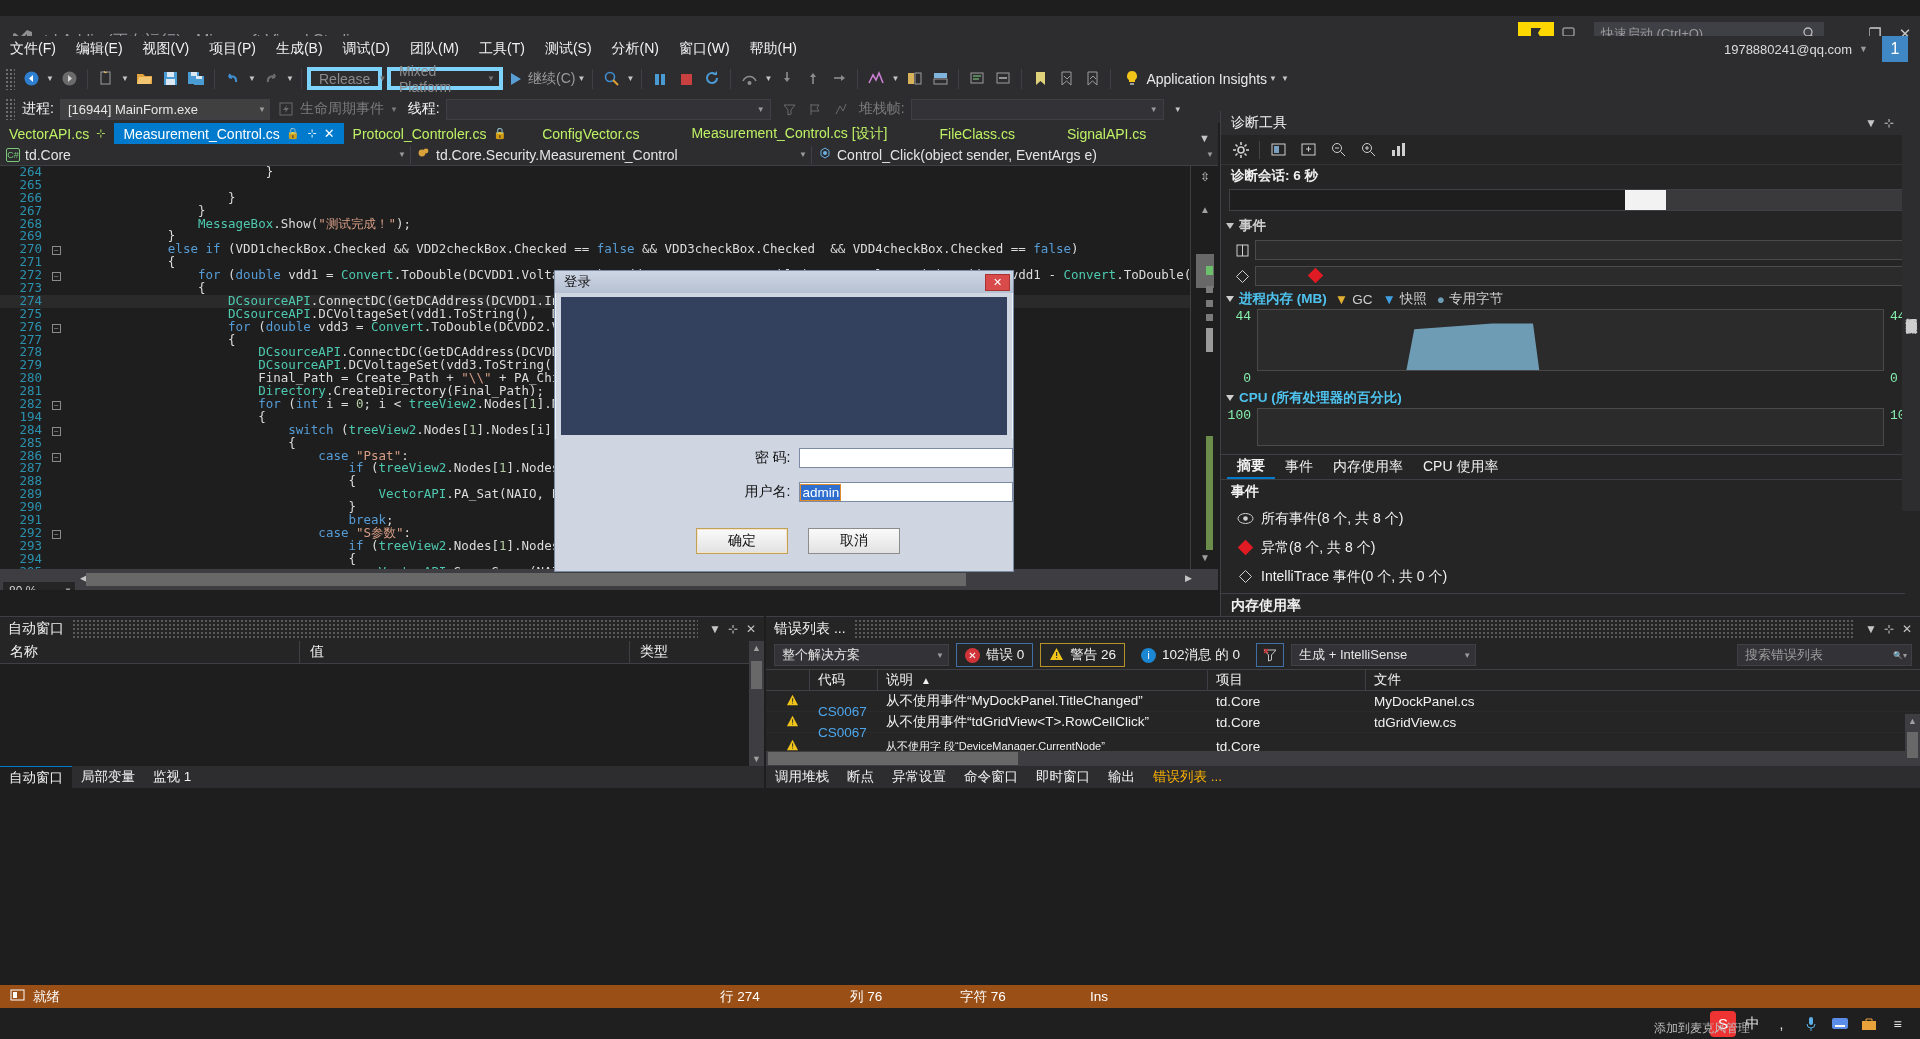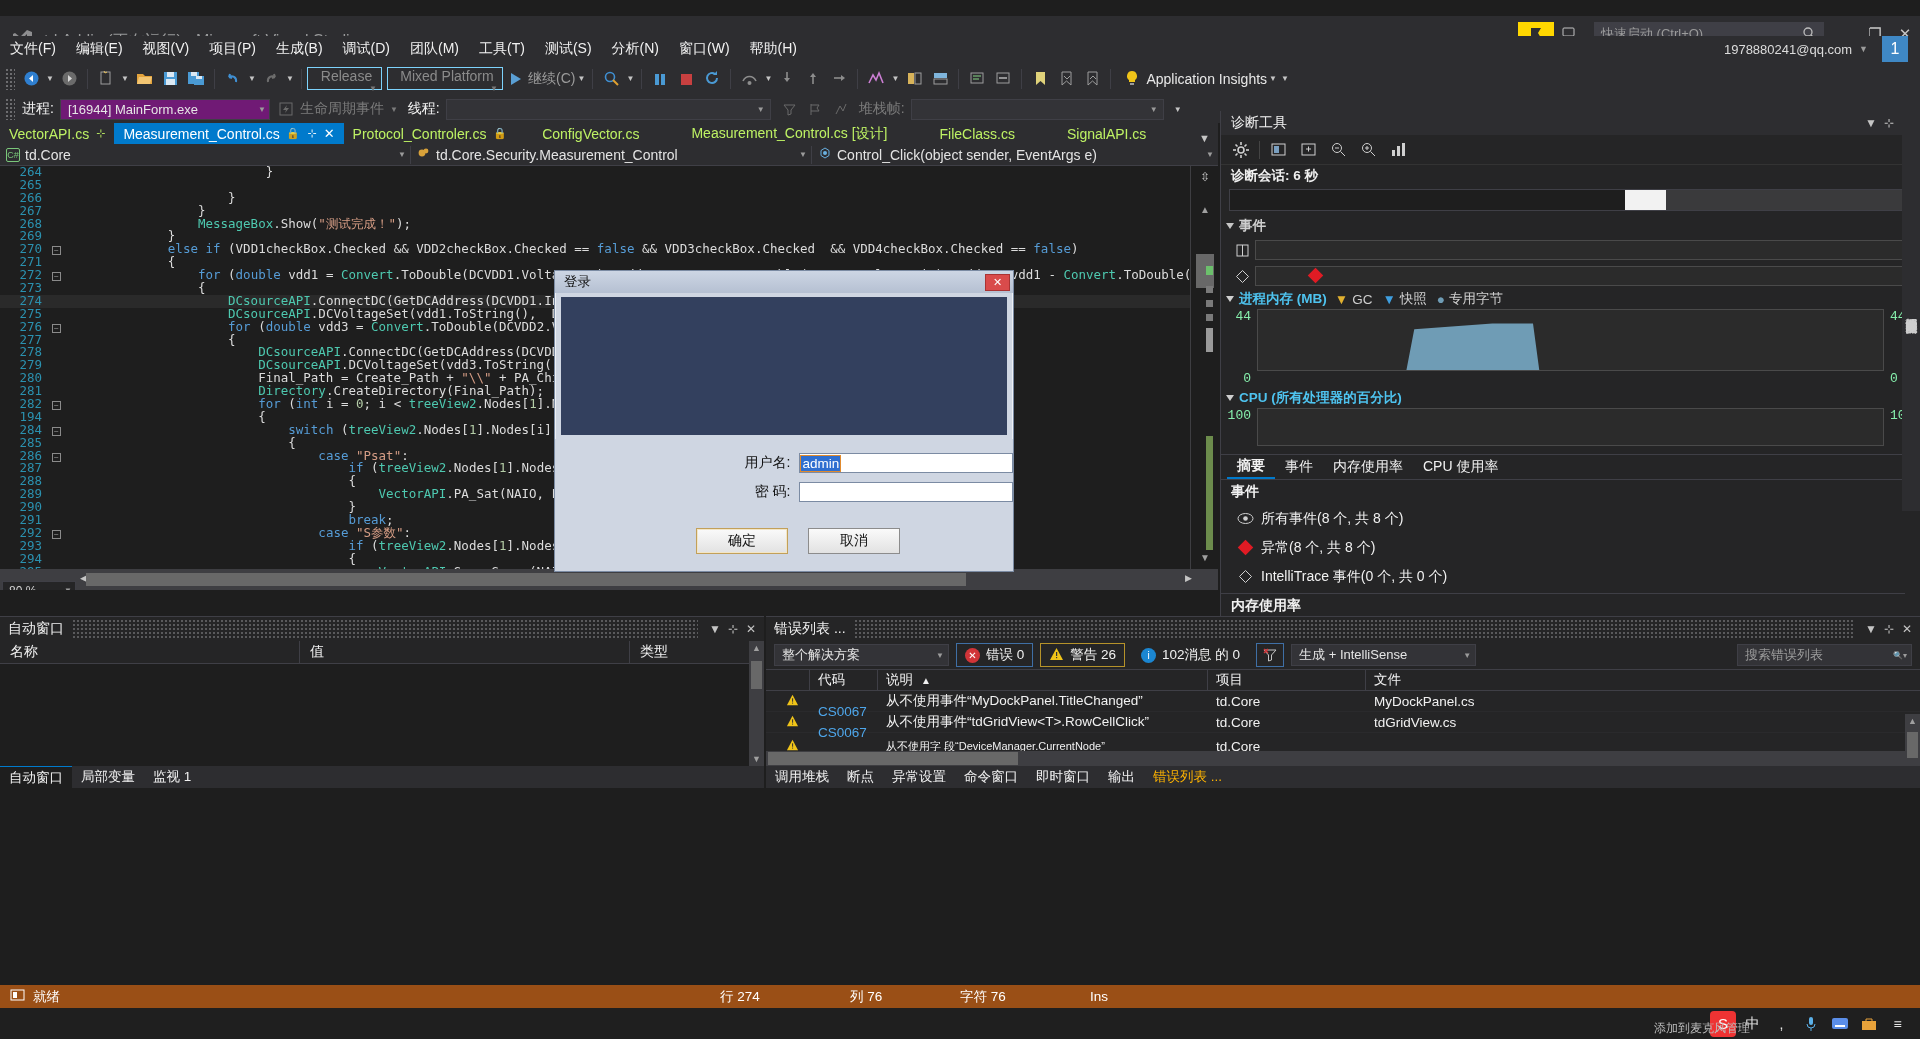--- a/index.html
+++ b/index.html
@@ -27,29 +27,29 @@
   .acct-badge{ position:absolute; right:12px; top:36px; width:26px;height:26px; background:#3f88c5; color:#fff;
      display:flex;align-items:center;justify-content:center;font-size:16px; }
   
   .toolbar{ position:absolute; left:0; top:62px; width:1920px; height:33px; background:#2d2d30; display:flex; align-items:center; }
   .tb-grip{ width:10px;height:22px;margin:0 3px 0 5px;
      background-image:radial-gradient(circle,#6d6d70 1px,transparent 1px);
      background-size:4px 4px; }
   .tb-btn{ width:26px;height:26px;display:flex;align-items:center;justify-content:center;color:#c5c5c5;}
   .tb-caret{ width:12px;height:26px;display:flex;align-items:center;justify-content:center;color:#c5c5c5;font-size:8px;}
   .tb-sep{ width:1px;height:20px;background:#3f3f46;margin:0 5px; }
-  .combo{ height:23px;border:1px solid #7dd3fc;background:#2d2d30;color:#8b8b8b;font-size:14px;
-     display:flex;align-items:center;padding:0 4px 0 8px;flex-direction:column; }
+  .combo{ height:23px;border:4px solid #7dd3fc;background:#2d2d30;color:#8b8b8b;font-size:14px;
+     display:flex;align-items:center;padding:0 4px 0 8px; }
   .combo .caret{ margin-left:auto;padding-left:8px;font-size:8px;color:#767676; }
   .play-tri{ width:0;height:0;border-left:10px solid #5a9fd4;border-top:6px solid transparent;border-bottom:6px solid transparent; }
   .app-insights{ display:flex;align-items:center;color:#e8e8e8;font-size:14px;margin-left:8px; }
   
   .debugbar{ position:absolute; left:0; top:95px; width:1920px; height:28px; background:#2d2d30; display:flex; align-items:center; }
   .dbg-label{ color:#f1f1f1; font-size:14px; margin:0 6px 0 4px; }
-  .dbg-combo{ height:21px;border:1px solid #3f3f46;background:#701a75;color:#e6e6e6;font-size:13px;
+  .dbg-combo{ height:21px;border:1px solid #3f3f46;background:#404040;color:#e6e6e6;font-size:13px;
      display:flex;align-items:center;padding:0 3px 0 7px; }
   .dbg-combo .caret{ margin-left:auto;padding-left:6px;font-size:8px;color:#9b9b9b; }
   .dbg-gray{ color:#7b7b7b;font-size:14px; }
   .dbg-empty{ height:21px;border:1px solid #3f3f46;background:#333337; }
   
   .tabstrip{ position:absolute; left:0; top:123px; width:1218px; height:21px; background:#2d2d30; display:flex; align-items:flex-end; }
   .tab{ height:21px; display:flex; align-items:center; padding:0 9px; font-size:14px; color:#bef264; white-space:nowrap; }
   .tab.active{ background:#007acc; color:#fff; }
   .tab .ico{ margin-left:7px; font-size:11px; opacity:.9; }
   .tab .x{ margin-left:7px; font-size:13px; }
@@ -741,30 +741,30 @@
   <span>解决方案资源管理器   团队资源管理器</span>
 </div>
 
 <div class="dlg">
   <div class="dlg-title">
     <span>登录</span>
     <span class="dlg-close">✕</span>
   </div>
   <div class="dlg-canvas"></div>
   <div class="dlg-body">
+    <div class="frow" style="margin-top:9px">
+      <span class="flabel">密  码:</span>
+      <span class="finput">
+        <span></span>
+      </span>
+    </div>
     <div class="frow">
       <span class="flabel">用户名:</span>
       <span class="finput">
         <span class="sel-text">admin</span>
-      </span>
-    </div>
-    <div class="frow" style="margin-top:9px">
-      <span class="flabel">密  码:</span>
-      <span class="finput">
-        <span></span>
       </span>
     </div>
     <div class="btnrow">
       <span class="dbtn default">确定</span>
       <span class="dbtn">取消</span>
     </div>
   </div>
 </div>
 
 <div class="autos">

